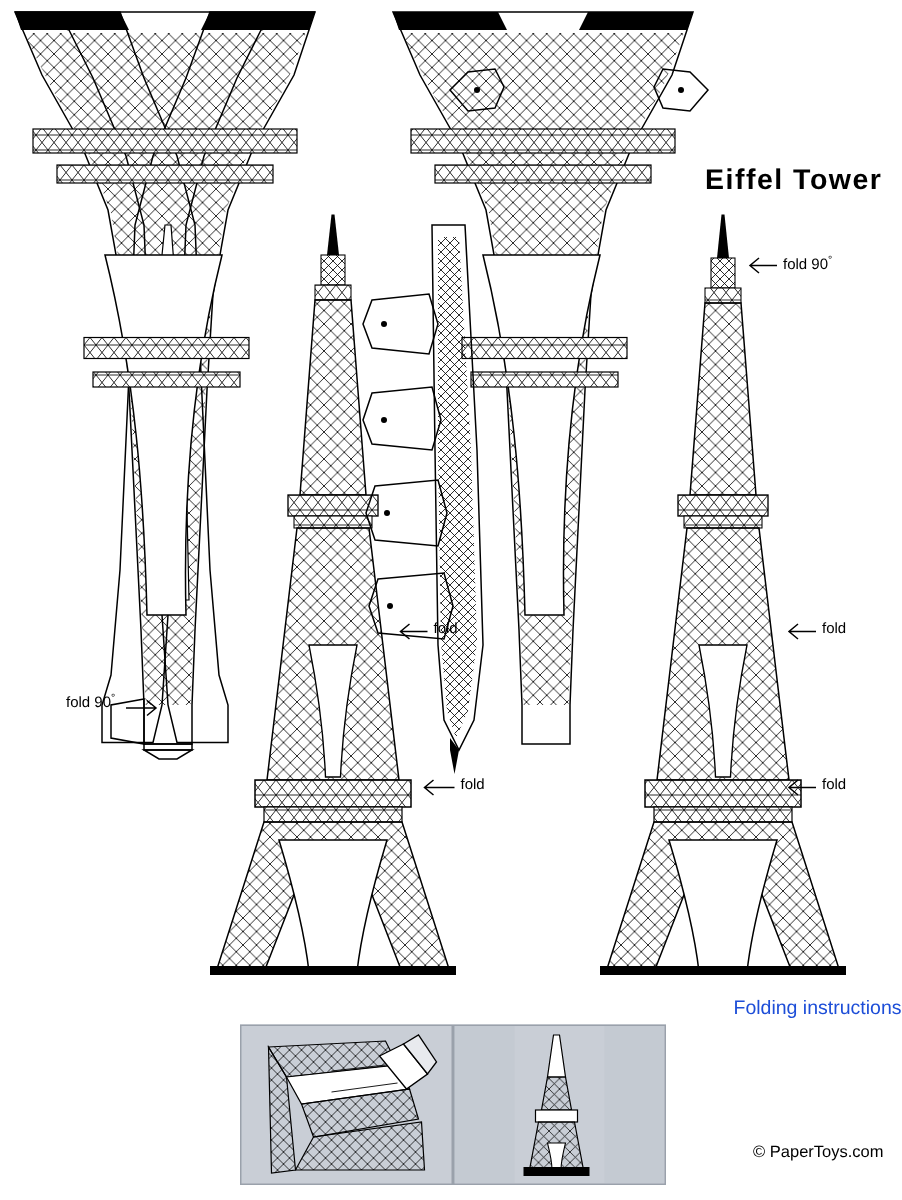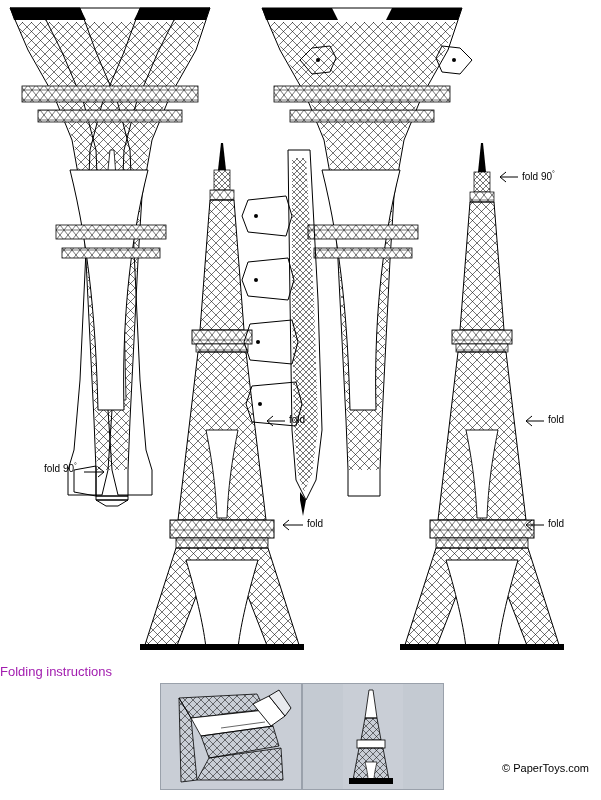--- a/index.html
+++ b/index.html
@@ -38,23 +38,23 @@
   .fold-label .sup {
     font-size: 7px;
     vertical-align: super;
   }
   
   .fi-title {
     position: absolute;
     left: 0;
     top: 664px;
     width: 601px;
-    text-align: left;
+    text-align: right;
     font-size: 13px;
-    color: #a21caf;
+    color: #1d4ed8;
   }
   .fi-box {
     position: absolute;
     background: #c9ced6;
     border: 1px solid #9aa1ab;
     overflow: hidden;
   }
   #fi-box-1 { left: 160px; top: 683px; width: 140px; height: 105px; }
   #fi-box-2 { left: 302px; top: 683px; width: 140px; height: 105px; }
   .credit {
@@ -222,20 +222,21 @@
       <path d="M285 421 L267 421 M273 416 L267 421 L273 426" class="ln"></path>
 
       <path d="M303 525 L283 525 M289 520 L283 525 L289 530" class="ln"></path>
 
       <path d="M544 421 L526 421 M532 416 L526 421 L532 426" class="ln"></path>
 
       <path d="M544 525 L526 525 M532 520 L526 525 L532 530" class="ln"></path>
     </g>
   </svg>
 
+  <div class="title">Eiffel Tower</div>
 
   <div class="fold-label" style="left:44px; top:462px;">
     <span>fold 90</span><span class="sup">°</span>
   </div>
 
   <div class="fold-label" style="left:522px; top:170px;">
     <span>fold 90</span><span class="sup">°</span>
   </div>
 
   <div class="fold-label" style="left:289px; top:414px;">fold</div>

